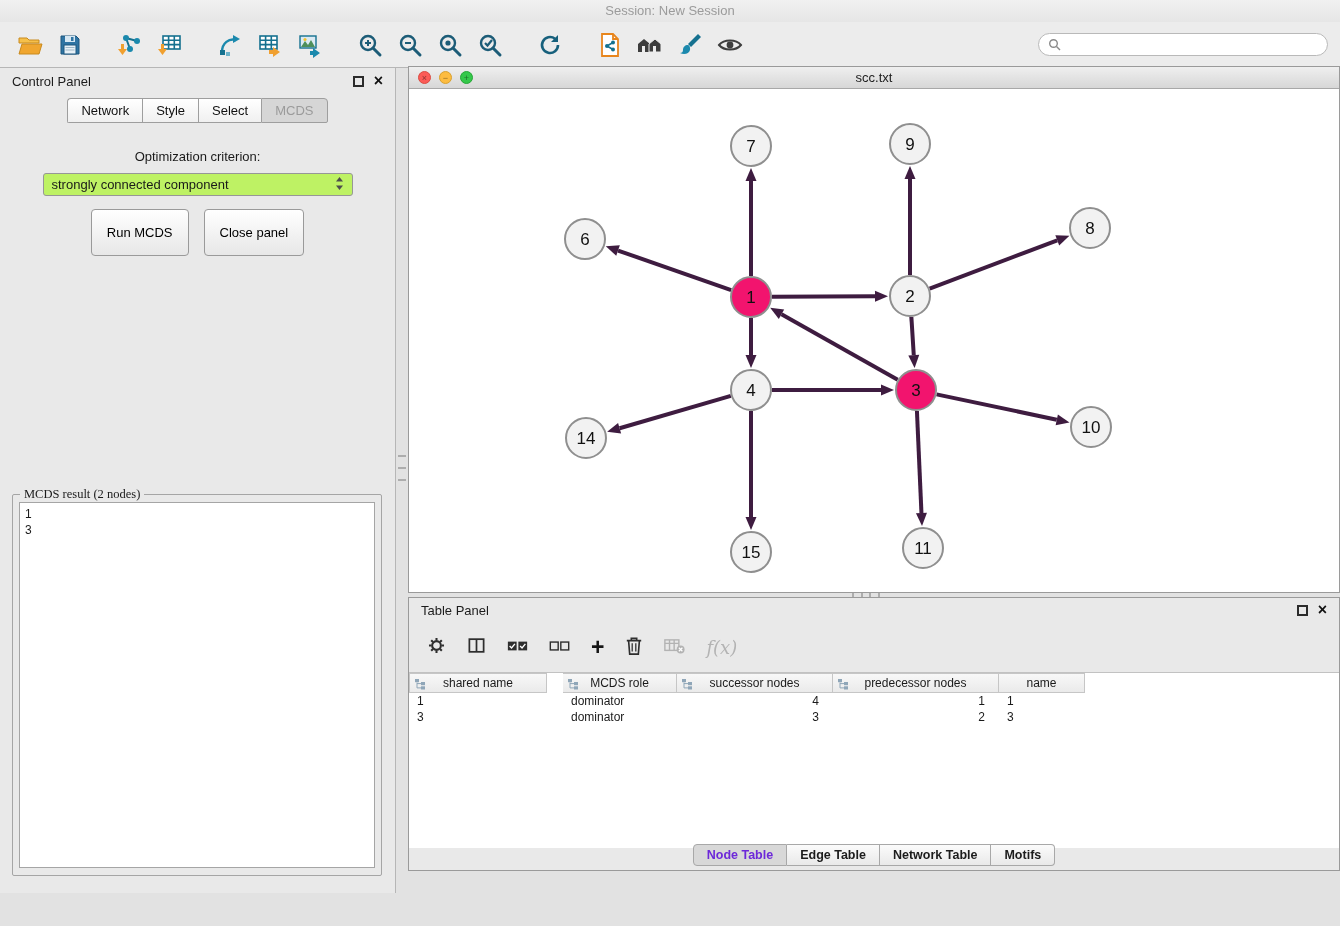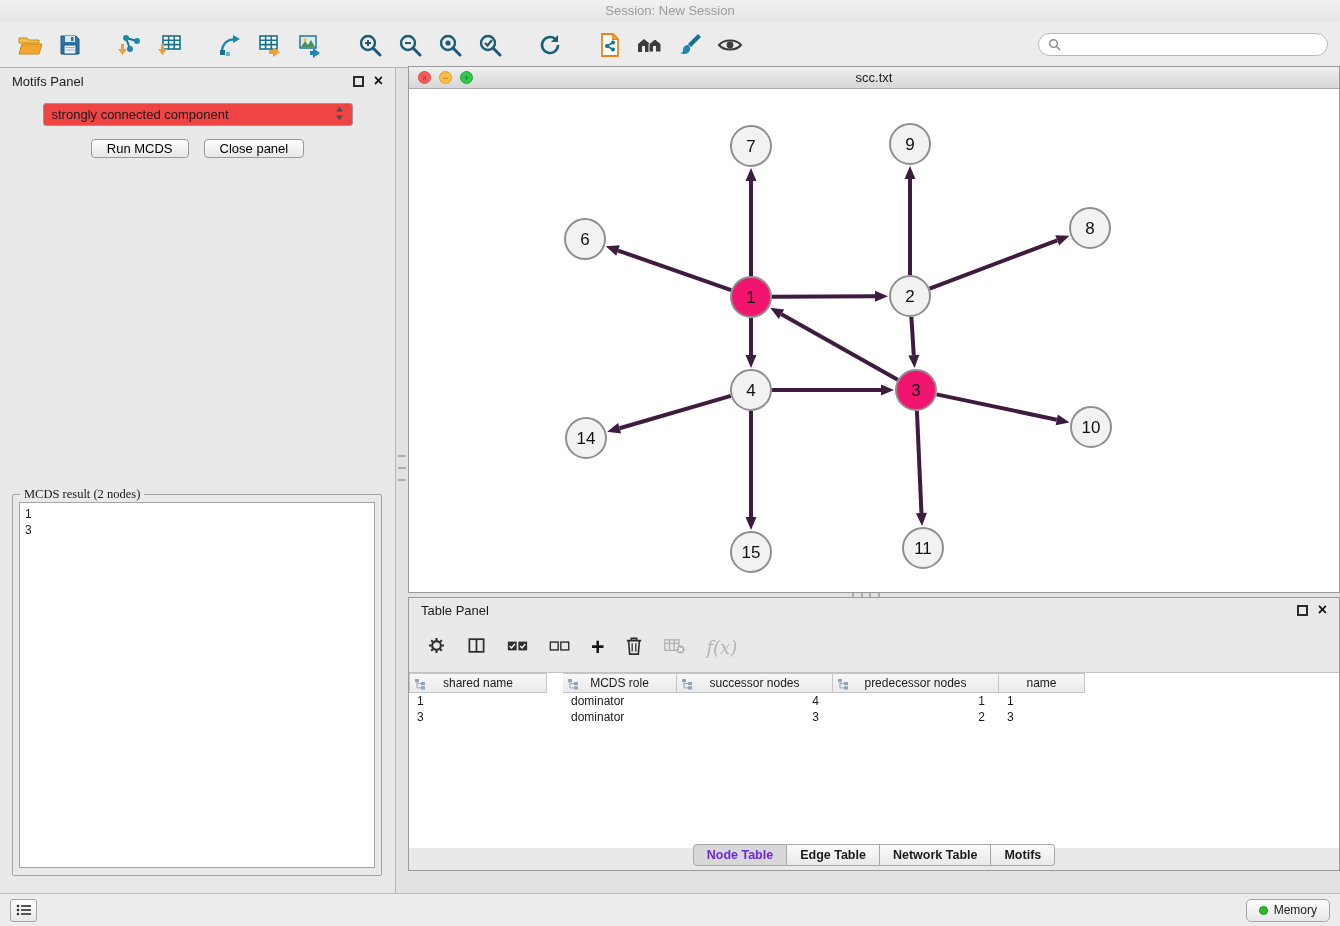--- a/index.html
+++ b/index.html
@@ -30,25 +30,25 @@
   .panel-header-btns { margin-left:auto; display:flex; gap:10px; align-items:center; }
   .float-btn { width:11px; height:11px; border:2px solid #2b2b2b; background:transparent; }
   .close-btn { font-weight:bold; font-size:16px; color:#111; line-height:12px; cursor:default; }
   .cp-tabs { display:flex; justify-content:center; margin-top:4px; }
   .cp-tab { padding:4px 13px; border:1px solid #9e9e9e; border-right:none; font-size:13px;
             background:linear-gradient(#ffffff,#f0f0f0); color:#111; }
   .cp-tab:first-child { border-top-left-radius:4px; border-bottom-left-radius:2px; }
   .cp-tab:last-child { border-right:1px solid #9e9e9e; border-top-right-radius:4px; border-bottom-right-radius:2px; }
   .cp-tab.active { background:#d6d6d6; color:#9b9b9b; }
   .opt-label { text-align:center; margin-top:26px; font-size:13px; }
-  .dropdown { margin:9px auto 0; width:310px; height:23px; background:#ef4444; border:1px solid #979797;
+  .dropdown { margin:9px auto 0; width:310px; height:23px; background:#bef264; border:1px solid #979797;
               border-radius:3px; display:flex; align-items:center; padding:0 8px; font-size:13px;text-align:right; }
   .dd-arrows { margin-left:auto; }
   .cp-buttons { display:flex; justify-content:center; gap:15px; margin-top:13px; }
-  .btn { padding:1px 15px; border:1px solid #9a9a9a; border-radius:4px;
+  .btn { padding:15px 15px; border:1px solid #9a9a9a; border-radius:4px;
          background:linear-gradient(#ffffff,#e7e7e7); font-size:13px;
          font-family:"Liberation Sans", sans-serif; }
   .result-group { position:absolute; left:12px; right:13px; top:426px; bottom:17px;
                   border:1px solid #a5a5a5; border-radius:2px; }
   .result-title { position:absolute; top:-8px; left:7px; background:#e9e9e9; padding:0 4px; font-size:12.5px;font-family:Liberation Serif, serif; }
   .result-list { position:absolute; left:6px; right:6px; top:7px; bottom:7px; background:#fff;
                  border:1px solid #a5a5a5; font-size:12px; padding:3px 5px; line-height:16px; }
 
   
   .v-grip { position:absolute; left:398px; top:455px; width:8px; height:26px;
@@ -245,26 +245,33 @@
       <svg width="13" height="13" viewBox="0 0 13 13">
         <circle cx="5.5" cy="5.5" r="3.8" fill="none" stroke="#8a8a8a" stroke-width="1.4"></circle>
         <line x1="8.5" y1="8.5" x2="12" y2="12" stroke="#8a8a8a" stroke-width="1.4"></line>
       </svg>
       <input type="text" value="" style="">
     </div>
   </div>
 
   <div class="control-panel">
     <div class="cp-header">
-      <span class="panel-title">Motifs Panel</span>
+      <span class="panel-title">Control Panel</span>
       <span class="panel-header-btns">
         <span class="float-btn"></span>
         <span class="close-btn">×</span>
       </span>
     </div>
+    <div class="cp-tabs">
+      <span class="cp-tab">Network</span>
+      <span class="cp-tab">Style</span>
+      <span class="cp-tab">Select</span>
+      <span class="cp-tab active">MCDS</span>
+    </div>
+    <div class="opt-label">Optimization criterion:</div>
     <div class="dropdown">
       <span>strongly connected component</span>
       <span class="dd-arrows">
         <svg width="9" height="15" viewBox="0 0 9 15">
             <path d="M4.5 1L8 5.5H1z" fill="#4d4d4d"></path>
             <path d="M4.5 14L1 9.5h7z" fill="#4d4d4d"></path>
           </svg>
       </span>
     </div>
     <div class="cp-buttons">
@@ -470,30 +477,14 @@
       </div>
     </div>
     <div class="tp-tabs">
       <span class="tp-tab active">Node Table</span>
       <span class="tp-tab">Edge Table</span>
       <span class="tp-tab">Network Table</span>
       <span class="tp-tab">Motifs</span>
     </div>
   </div>
 
-  <div class="statusbar">
-    <span class="status-left-btn">
-      <svg width="16" height="14" viewBox="0 0 16 14">
-        <circle cx="2" cy="3" r="1.3" fill="#2e2e2e"></circle>
-          <rect x="5" y="2.2" width="10" height="1.6" fill="#2e2e2e"></rect>
-        <circle cx="2" cy="7" r="1.3" fill="#2e2e2e"></circle>
-          <rect x="5" y="6.2" width="10" height="1.6" fill="#2e2e2e"></rect>
-        <circle cx="2" cy="11" r="1.3" fill="#2e2e2e"></circle>
-          <rect x="5" y="10.2" width="10" height="1.6" fill="#2e2e2e"></rect>
-      </svg>
-    </span>
-    <span class="memory-btn">
-      <span class="memory-dot"></span>
-      <span>Memory</span>
-    </span>
-  </div>
 
 </div>
 
 </body></html>

